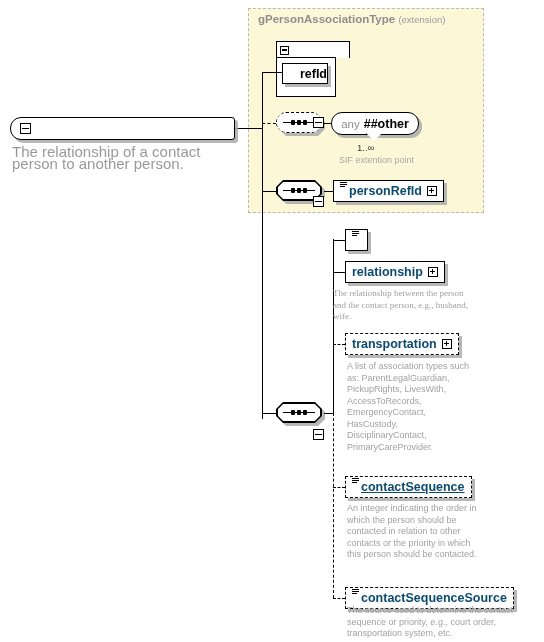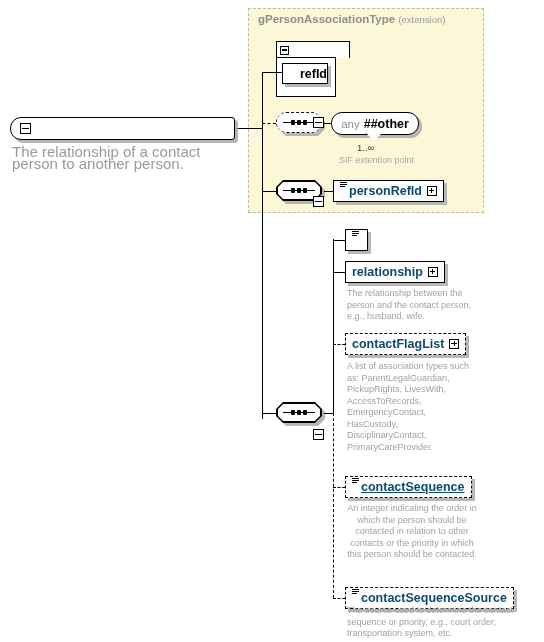--- a/index.html
+++ b/index.html
@@ -254,39 +254,39 @@
       <i></i>
       <i></i>
     </span>
 </div>
 
 <div class="ln lnh abs" style="left:333px;top:271.5px;width:12px;"></div>
 <div class="ebox abs" style="left:345px;top:261px;">
   <span class="nm">relationship</span>
   <span class="plus"></span>
 </div>
-<div class="desc abs" style="left:347px;top:288px;width:140px;">The relationship between the person and the contact person, e.g., husband, wife.</div>
+<div class="desc abs" style="left:333px;top:288px;width:140px;font-family:Liberation Serif, serif;">The relationship between the person and the contact person, e.g., husband, wife.</div>
 
 <div class="dsh-h abs" style="left:333px;top:343.5px;width:12px;"></div>
 <div class="ebox dashed abs" style="left:345px;top:333px;">
-  <span class="nm">contactFlagList</span>
+  <span class="nm">transportation</span>
   <span class="plus"></span>
 </div>
 <div class="desc abs" style="left:347px;top:361px;width:130px;">A list of association types such as: ParentLegalGuardian, PickupRights, LivesWith, AccessToRecords, EmergencyContact, HasCustody, DisciplinaryContact, PrimaryCareProvider.</div>
 
 <div class="dsh-h abs" style="left:333px;top:486.5px;width:12px;"></div>
 <div class="ebox dashed abs" style="left:345px;top:476px;text-decoration:underline;">
   <span class="tglyph">
       <i></i>
       <i></i>
       <i></i>
     </span>
   <span class="nm">contactSequence</span>
 </div>
-<div class="desc abs" style="left:347px;top:503px;width:130px;text-align:center;">An integer indicating the order in which the person should be contacted in relation to other contacts or the priority in which this person should be contacted.</div>
+<div class="desc abs" style="left:347px;top:503px;width:130px;">An integer indicating the order in which the person should be contacted in relation to other contacts or the priority in which this person should be contacted.</div>
 
 <div class="dsh-h abs" style="left:333px;top:597.5px;width:12px;"></div>
 <div class="ebox dashed abs" style="left:345px;top:587px;">
   <span class="tglyph">
       <i></i>
       <i></i>
       <i></i>
     </span>
   <span class="nm">contactSequenceSource</span>
 </div>

